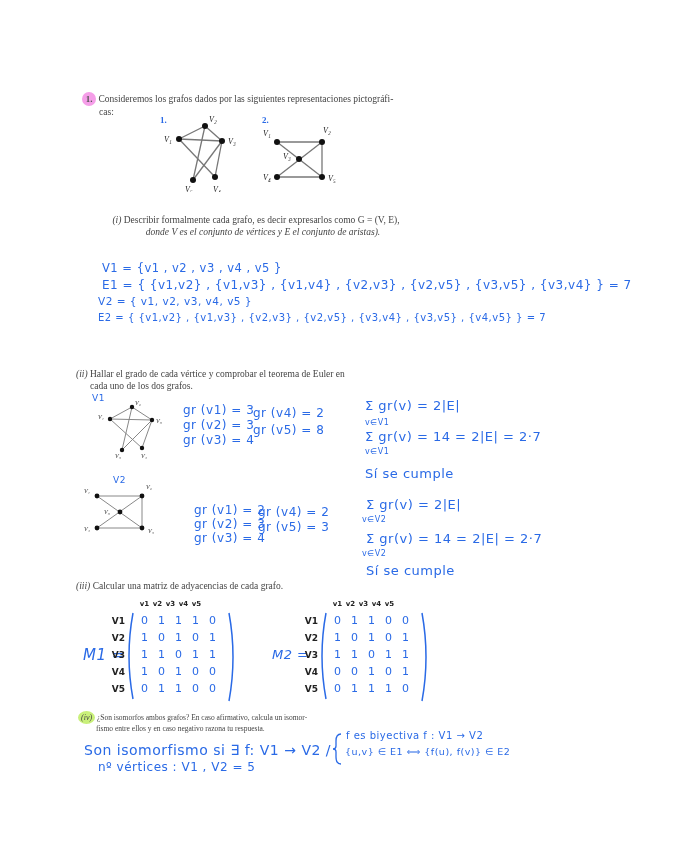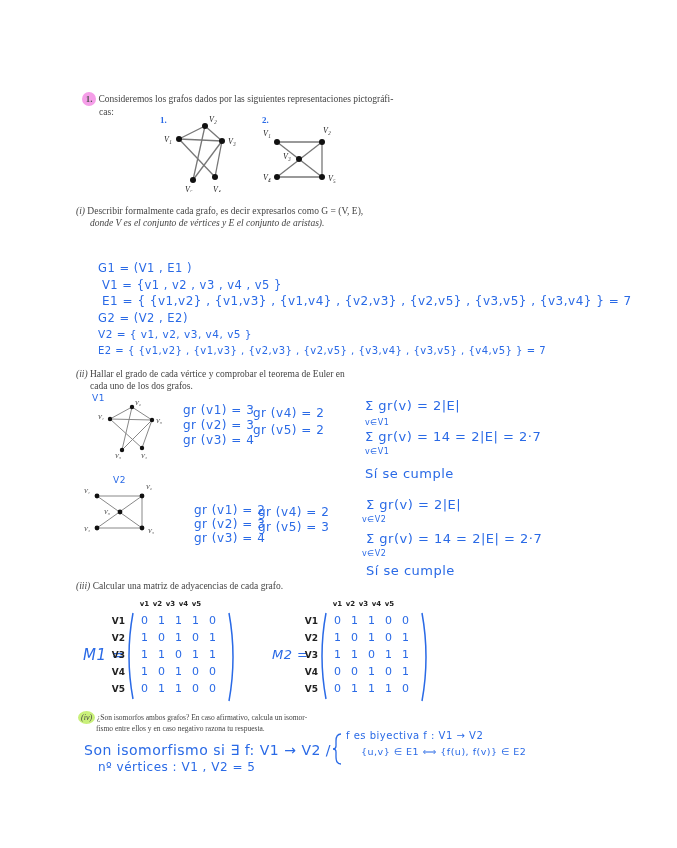--- a/index.html
+++ b/index.html
@@ -72,30 +72,28 @@
   </g>
   <g font-size="8" font-style="italic" fill="#222">
     <text x="8" y="24">V₁</text>
       <text x="68" y="21">V₂</text>
       <text x="28" y="47">V₃</text>
     <text x="8" y="68">V₄</text>
       <text x="73" y="69">V₅</text>
   </g>
 </svg>
 
-<div class="abs print" style="left:76px; top:205px; width:360px;">
+<div class="abs print" style="left:76px; top:214px; width:360px;text-align:center;">
   <span class="it">(i)</span>
   <span>Describir formalmente cada grafo, es decir expresarlos como G = (V, E),</span><br>
   <span style="padding-left:14px;font-style:italic;">donde V es el conjunto de vértices y E el conjunto de aristas).</span>
 </div>
 <div class="abs hand" style="left:98px; top:260px; font-size:11.5px; line-height:16.5px;">
-  <div>G1 = (V1 , E1 )</div>
   <div style="padding-left:4px;">V1 = {v1 , v2 , v3 , v4 , v5 }</div>
   <div style="padding-left:4px; font-size:12px;">E1 = { {v1,v2} , {v1,v3} , {v1,v4} , {v2,v3} , {v2,v5} , {v3,v5} , {v3,v4} } = 7</div>
-  <div>G2 = (V2 , E2)</div>
   <div style="font-size:10.5px;">V2 = { v1, v2, v3, v4, v5 }</div>
   <div style="font-size:10px;">E2 = { {v1,v2} , {v1,v3} , {v2,v3} , {v2,v5} , {v3,v4} , {v3,v5} , {v4,v5} } = 7</div>
 </div>
 
 <div class="abs print" style="left:76px; top:368px; width:330px;">
   <span class="it">(ii)</span>
   <span>Hallar el grado de cada vértice y comprobar el teorema de Euler en</span><br>
   <span style="padding-left:14px;margin-top:15px;">cada uno de los dos grafos.</span>
 </div>
 
@@ -125,21 +123,21 @@
       <text x="20" y="61">V₅</text>
   </g>
 </svg>
 <div class="abs hand" style="left:183px; top:403px; font-size:12px; line-height:15px;">
   <div>gr (v1) = 3</div>
   <div>gr (v2) = 3</div>
   <div>gr (v3) = 4</div>
 </div>
 <div class="abs hand" style="left:253px; top:405px; font-size:12px; line-height:17px;">
   <div>gr (v4) = 2</div>
-  <div>gr (v5) = 2</div>
+  <div>gr (v5) = 8</div>
 </div>
 <div class="abs hand" style="left:365px; top:398px; font-size:13px;">
   <div style="position:absolute; top:0;">Σ gr(v) = 2|E|</div>
   <div style="position:absolute; top:20px; font-size:8px;">v∈V1</div>
   <div style="position:absolute; top:31px;">Σ gr(v) = 14 = 2|E| = 2·7</div>
   <div style="position:absolute; top:49px; font-size:8px;">v∈V1</div>
   <div style="position:absolute; top:68px;">Sí se cumple</div>
 </div>
 
 <div class="abs hand" style="left:113px; top:475px; font-size:9px;">V2</div>
@@ -319,14 +317,14 @@
 <div class="abs print" style="left:78px; top:711px; font-size:7.5px; line-height:10px; width:260px;">
   <span class="hl-green">(iv)</span>
   <span>¿Son isomorfos ambos grafos? En caso afirmativo, calcula un isomor-</span><br>
   <span style="padding-left:18px;margin-top:33px;">fismo entre ellos y en caso negativo razona tu respuesta.</span>
 </div>
 <div class="abs hand" style="left:84px; top:742px; font-size:14px;">Son isomorfismo si  ∃ f: V1 → V2 /</div>
 <svg class="abs" style="left:333px; top:733px;" width="10" height="32">
     <path d="M8 1 Q3 1 3 8 L3 13 Q3 16 0 16 Q3 16 3 19 L3 24 Q3 31 8 31" stroke="#2a6ae6" stroke-width="1.3" fill="none"></path>
   </svg>
 <div class="abs hand" style="left:346px; top:730px; font-size:10px;">f es biyectiva     f : V1 → V2</div>
-<div class="abs hand" style="left:345px; top:746px; font-size:9.5px;margin-left:16px;">{u,v} ∈ E1 ⟺ {f(u), f(v)} ∈ E2</div>
+<div class="abs hand" style="left:345px; top:746px; font-size:9.5px;">{u,v} ∈ E1 ⟺ {f(u), f(v)} ∈ E2</div>
 <div class="abs hand" style="left:98px; top:760px; font-size:12px;">nº vértices : V1 , V2 = 5</div>
 
 </body></html>

